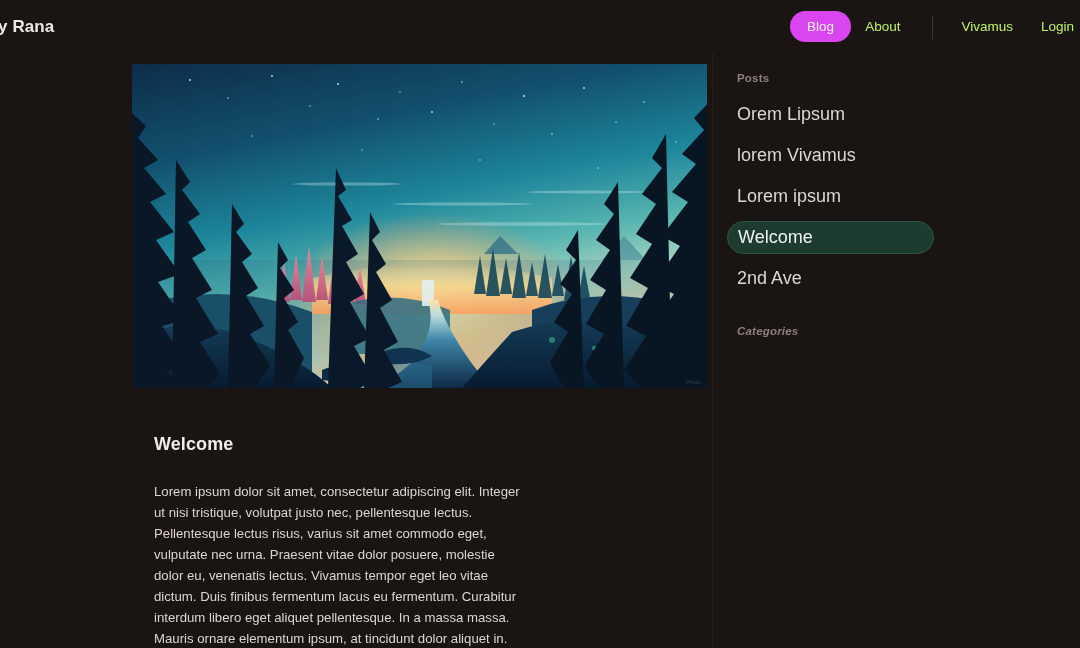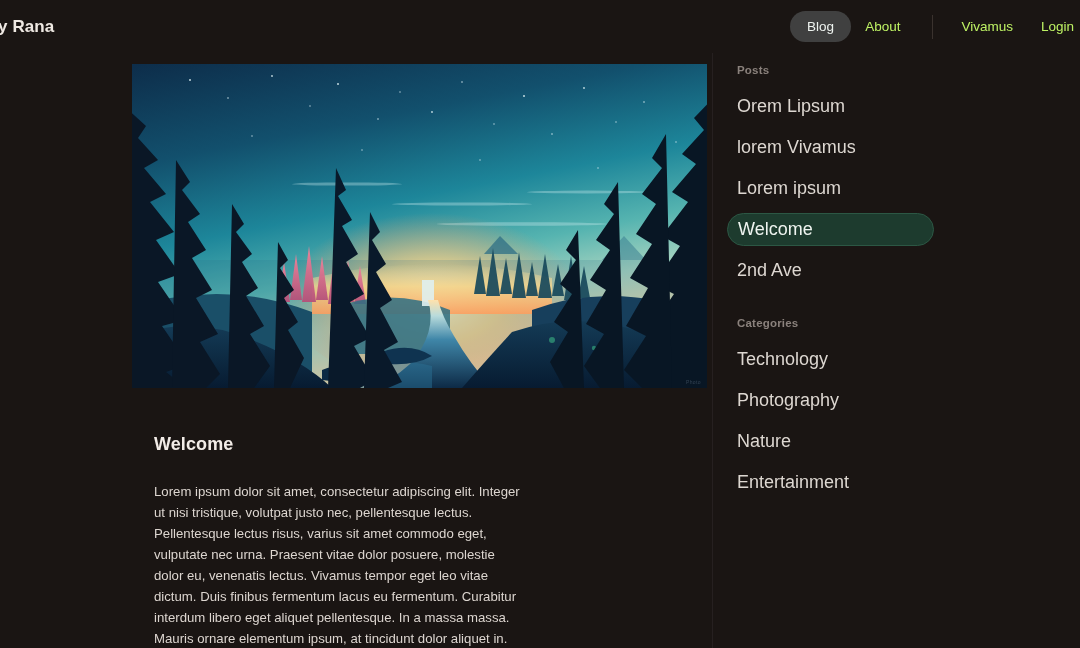--- a/index.html
+++ b/index.html
@@ -48,21 +48,21 @@
   .nav-item {
     font-size: 13.5px;
     color: #bef264;
     padding: 7px 14px;
     white-space: nowrap;
     border-radius: 16px;
     line-height: 1;
   }
 
   .nav-item.active {
-    background: #404040;
+    background: #d946ef;
     color: #eef3ef;
     padding: 9px 17px;
     border-radius: 17px;
   }
 
   .nav-divider {
     width: 1px;
     height: 24px;
     background: #3a322e;
     margin: 0 14px 0 18px;
@@ -122,35 +122,35 @@
     font-size: 13.2px;
     line-height: 21px;
     color: #ddd6d0;
     width: 372px;
     text-align: left;
   }
 
   
   .sidebar {
     position: absolute;
-    top: 64px;
+    top: 72px;
     left: 727px;
     width: 330px;
   }
 
   .side-heading {
     font-size: 11.5px;
     font-weight: 700;
     color: #8a817c;
     padding-left: 10px;
     margin-bottom: 14px;
     letter-spacing: 0.2px;
   }
 
-  .side-heading.second { margin-top: 30px; }
+  .side-heading.second { margin-top: 30px; font-style: italic; }
 
   .side-item {
     font-size: 18px;
     color: #ddd7d1;
     padding: 9px 10px;
     border-radius: 18px;
     line-height: 15px;
     margin-bottom: 8px;
     width: 207px;
   }
@@ -340,19 +340,13 @@
   <div class="side-list">
     <div class="side-item">Orem Lipsum</div>
     <div class="side-item">lorem Vivamus</div>
     <div class="side-item">Lorem ipsum</div>
     <div class="side-item active">Welcome</div>
     <div class="side-item">2nd Ave</div>
   </div>
 
   <div class="side-heading second">Categories</div>
 
-  <div class="side-list">
-    <div class="side-item">Technology</div>
-    <div class="side-item">Photography</div>
-    <div class="side-item">Nature</div>
-    <div class="side-item">Entertainment</div>
-  </div>
 </div>
 
 </body></html>

